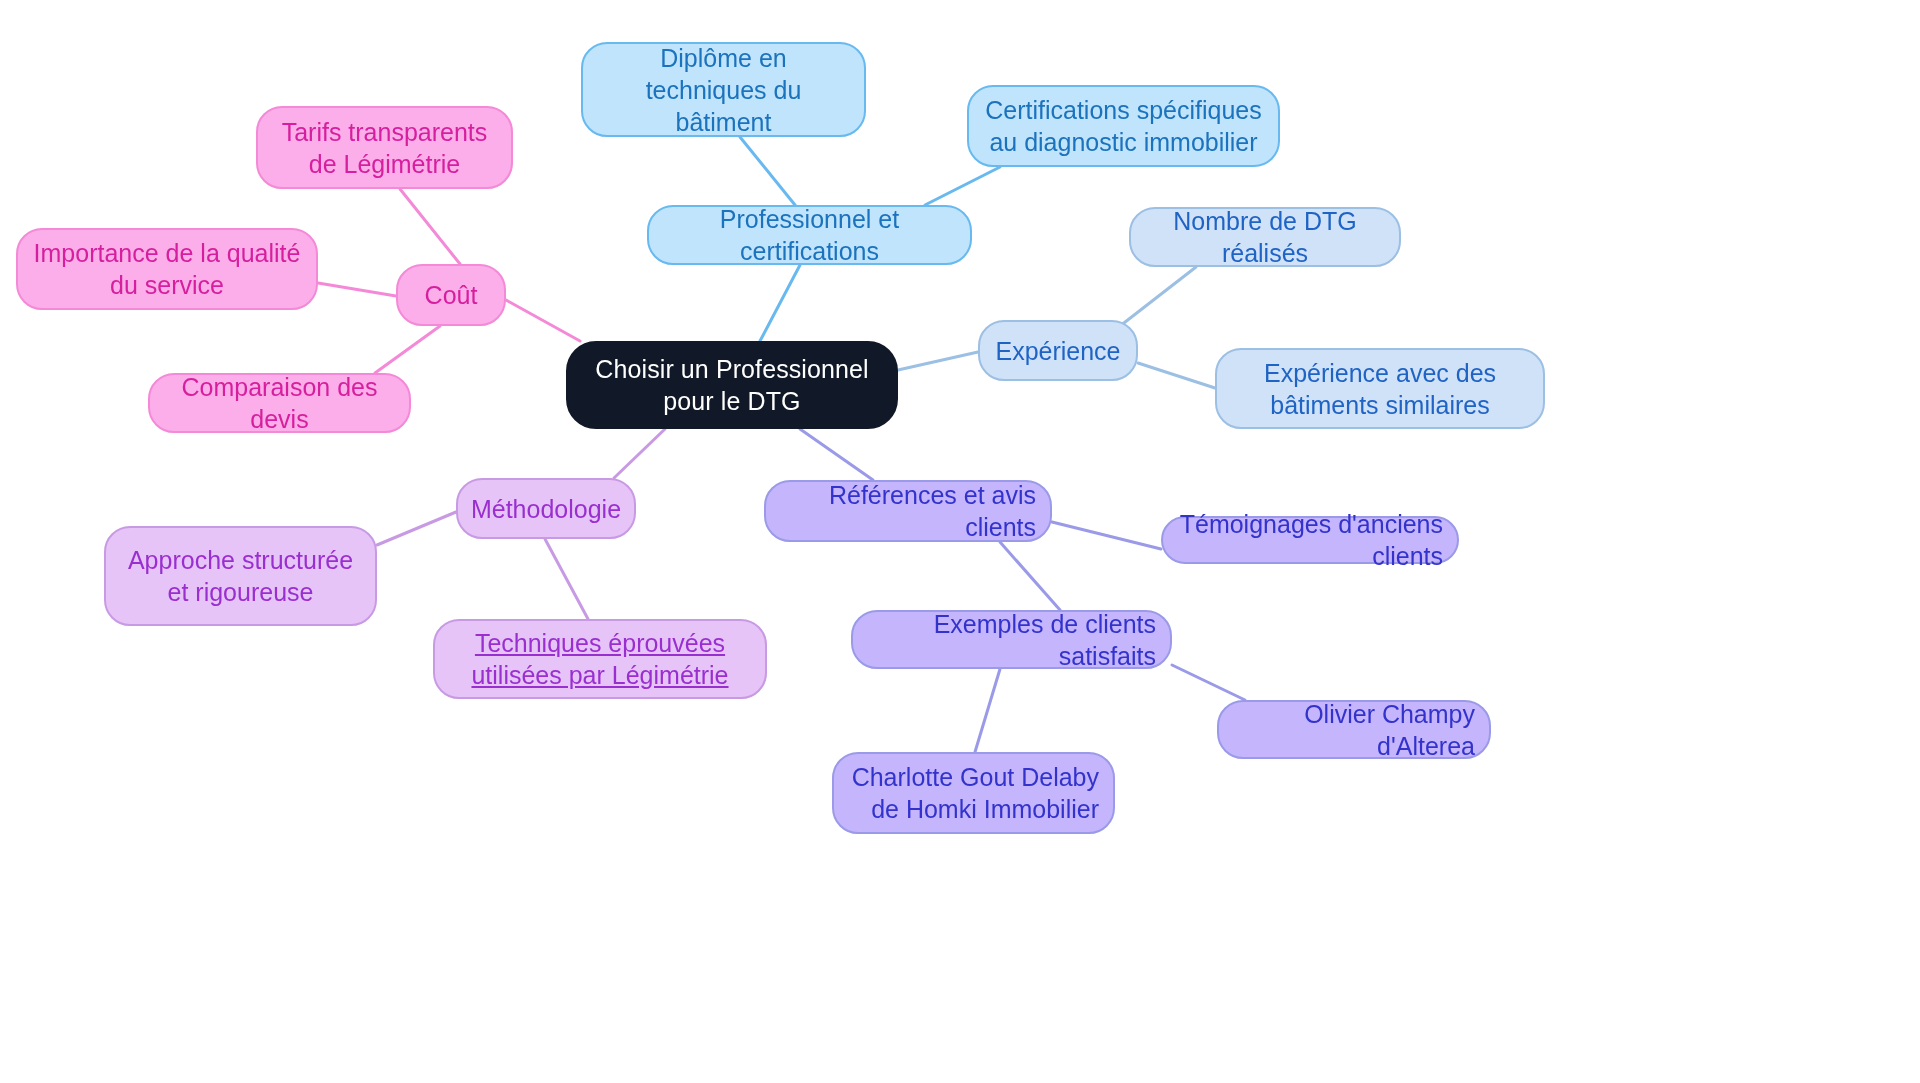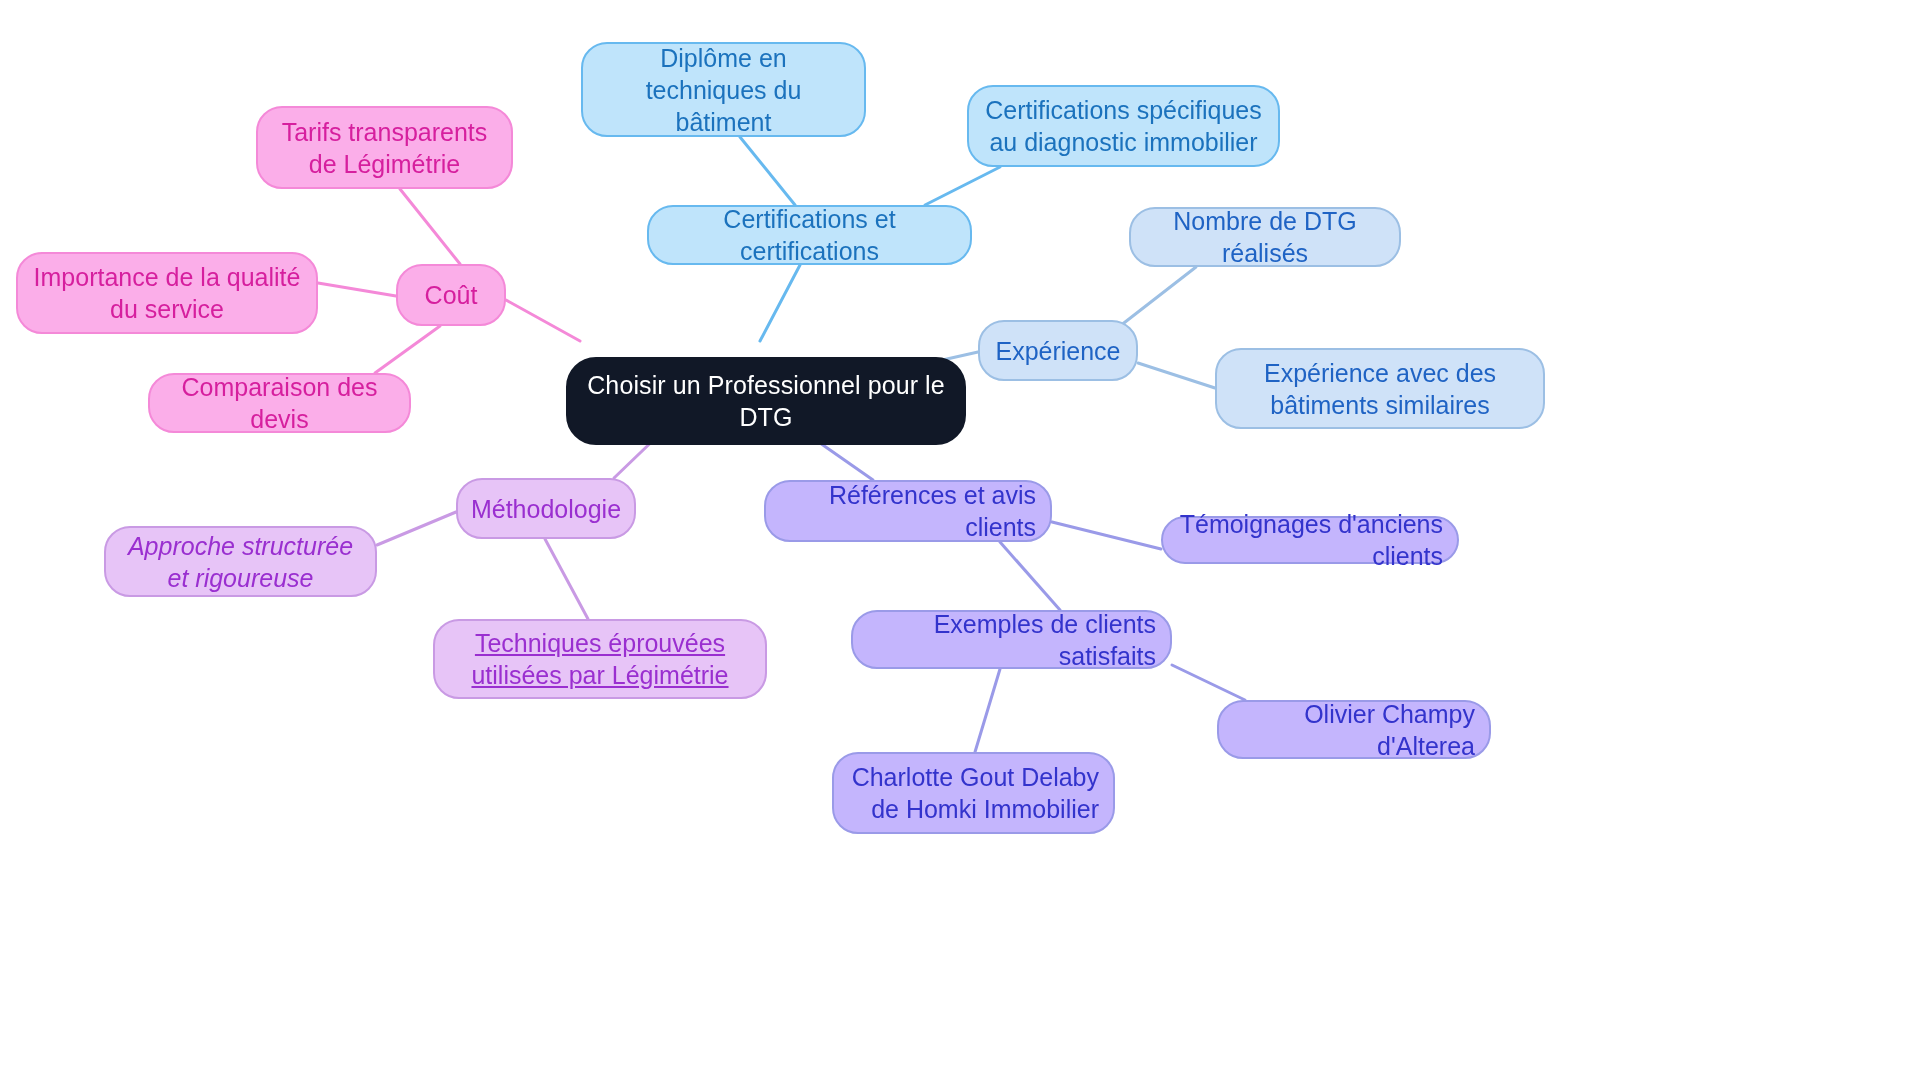--- a/index.html
+++ b/index.html
@@ -98,33 +98,33 @@
       <line x1="1000" y1="669" x2="975" y2="752" stroke="#9a9ae8" stroke-width="3" stroke-linecap="round"></line>
       <line x1="665" y1="429" x2="614" y2="478" stroke="#c99ae4" stroke-width="3" stroke-linecap="round"></line>
       <line x1="456" y1="512" x2="377" y2="545" stroke="#c99ae4" stroke-width="3" stroke-linecap="round"></line>
       <line x1="545" y1="539" x2="588" y2="619" stroke="#c99ae4" stroke-width="3" stroke-linecap="round"></line>
       <line x1="580" y1="341" x2="506" y2="300" stroke="#f489d8" stroke-width="3" stroke-linecap="round"></line>
       <line x1="460" y1="264" x2="400" y2="189" stroke="#f489d8" stroke-width="3" stroke-linecap="round"></line>
       <line x1="396" y1="296" x2="318" y2="283" stroke="#f489d8" stroke-width="3" stroke-linecap="round"></line>
       <line x1="440" y1="326" x2="375" y2="373" stroke="#f489d8" stroke-width="3" stroke-linecap="round"></line>
     </svg>
   <div id="node-layer">
-      <div class="node node-root" style="left: 566px; top: 341px; width: 400px; height: 88px; margin-top: 16px;"><span>Choisir un Professionnel pour le DTG</span></div>
-      <div class="node node-blue" style="left: 647px; top: 205px; width: 325px; height: 60px;"><span>Certifications et certifications</span></div>
+      <div class="node node-root" style="left: 566px; top: 341px; width: 332px; height: 88px;"><span>Choisir un Professionnel pour le DTG</span></div>
+      <div class="node node-blue" style="left: 647px; top: 205px; width: 325px; height: 60px;"><span>Professionnel et certifications</span></div>
       <div class="node node-blue" style="left: 581px; top: 42px; width: 285px; height: 95px;"><span>Diplôme en techniques du bâtiment</span></div>
       <div class="node node-blue" style="left: 925px; top: 85px; width: 313px; height: 82px; margin-left: 42px;"><span>Certifications spécifiques au diagnostic immobilier</span></div>
       <div class="node node-paleblue" style="left: 978px; top: 320px; width: 160px; height: 61px;"><span>Expérience</span></div>
       <div class="node node-paleblue" style="left: 1129px; top: 207px; width: 272px; height: 60px; justify-content: center;"><span>Nombre de DTG réalisés</span></div>
       <div class="node node-paleblue" style="left: 1215px; top: 348px; width: 330px; height: 81px;"><span>Expérience avec des bâtiments similaires</span></div>
       <div class="node node-periwinkle" style="left: 764px; top: 480px; width: 288px; height: 62px;"><span>Références et avis clients</span></div>
       <div class="node node-periwinkle" style="left: 1161px; top: 516px; width: 298px; height: 48px;"><span>Témoignages d'anciens clients</span></div>
       <div class="node node-periwinkle" style="left: 851px; top: 610px; width: 321px; height: 59px;"><span>Exemples de clients satisfaits</span></div>
       <div class="node node-periwinkle" style="left: 1217px; top: 700px; width: 274px; height: 59px;"><span>Olivier Champy d'Alterea</span></div>
       <div class="node node-periwinkle" style="left: 832px; top: 752px; width: 283px; height: 82px;"><span>Charlotte Gout Delaby de Homki Immobilier</span></div>
       <div class="node node-purple" style="left: 456px; top: 478px; width: 180px; height: 61px;"><span>Méthodologie</span></div>
-      <div class="node node-purple" style="left: 104px; top: 526px; width: 273px; height: 71px; font-style: italic;"><span>Approche structurée et rigoureuse</span></div>
+      <div class="node node-purple" style="left: 104px; top: 526px; width: 273px; height: 100px;"><span>Approche structurée et rigoureuse</span></div>
       <div class="node node-purple" style="left: 433px; top: 619px; width: 334px; height: 80px; text-decoration: underline;"><span>Techniques éprouvées utilisées par Légimétrie</span></div>
       <div class="node node-pink" style="left: 396px; top: 264px; width: 110px; height: 62px;"><span>Coût</span></div>
       <div class="node node-pink" style="left: 256px; top: 106px; width: 257px; height: 83px;"><span>Tarifs transparents de Légimétrie</span></div>
-      <div class="node node-pink" style="left: 16px; top: 228px; width: 302px; height: 82px; margin-top: 24px;"><span>Importance de la qualité du service</span></div>
+      <div class="node node-pink" style="left: 16px; top: 228px; width: 302px; height: 82px;"><span>Importance de la qualité du service</span></div>
       <div class="node node-pink" style="left: 148px; top: 373px; width: 263px; height: 60px;"><span>Comparaison des devis</span></div>
     </div>
 </div>
 
 </body></html>

